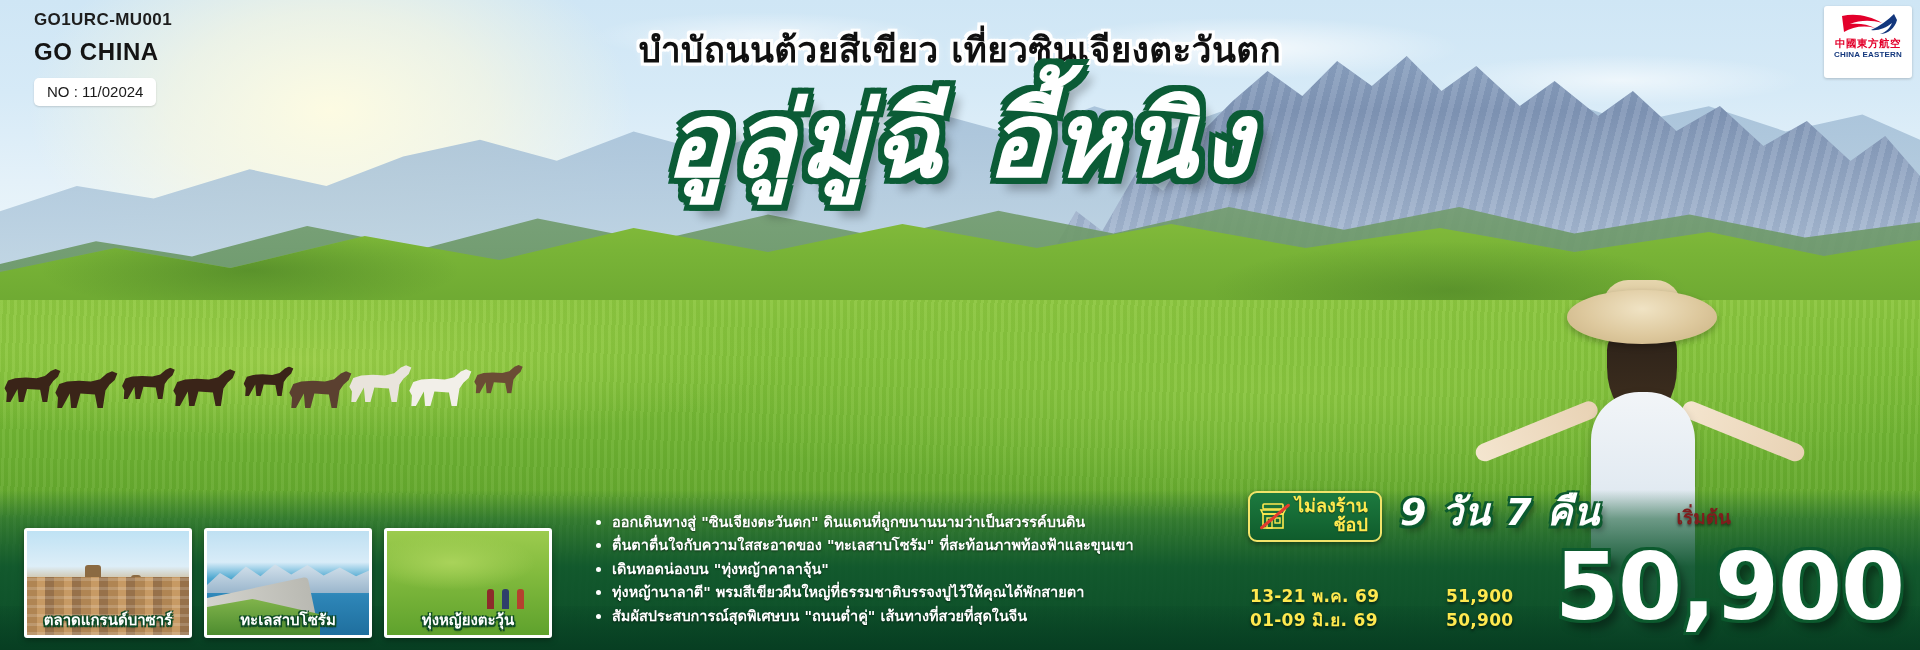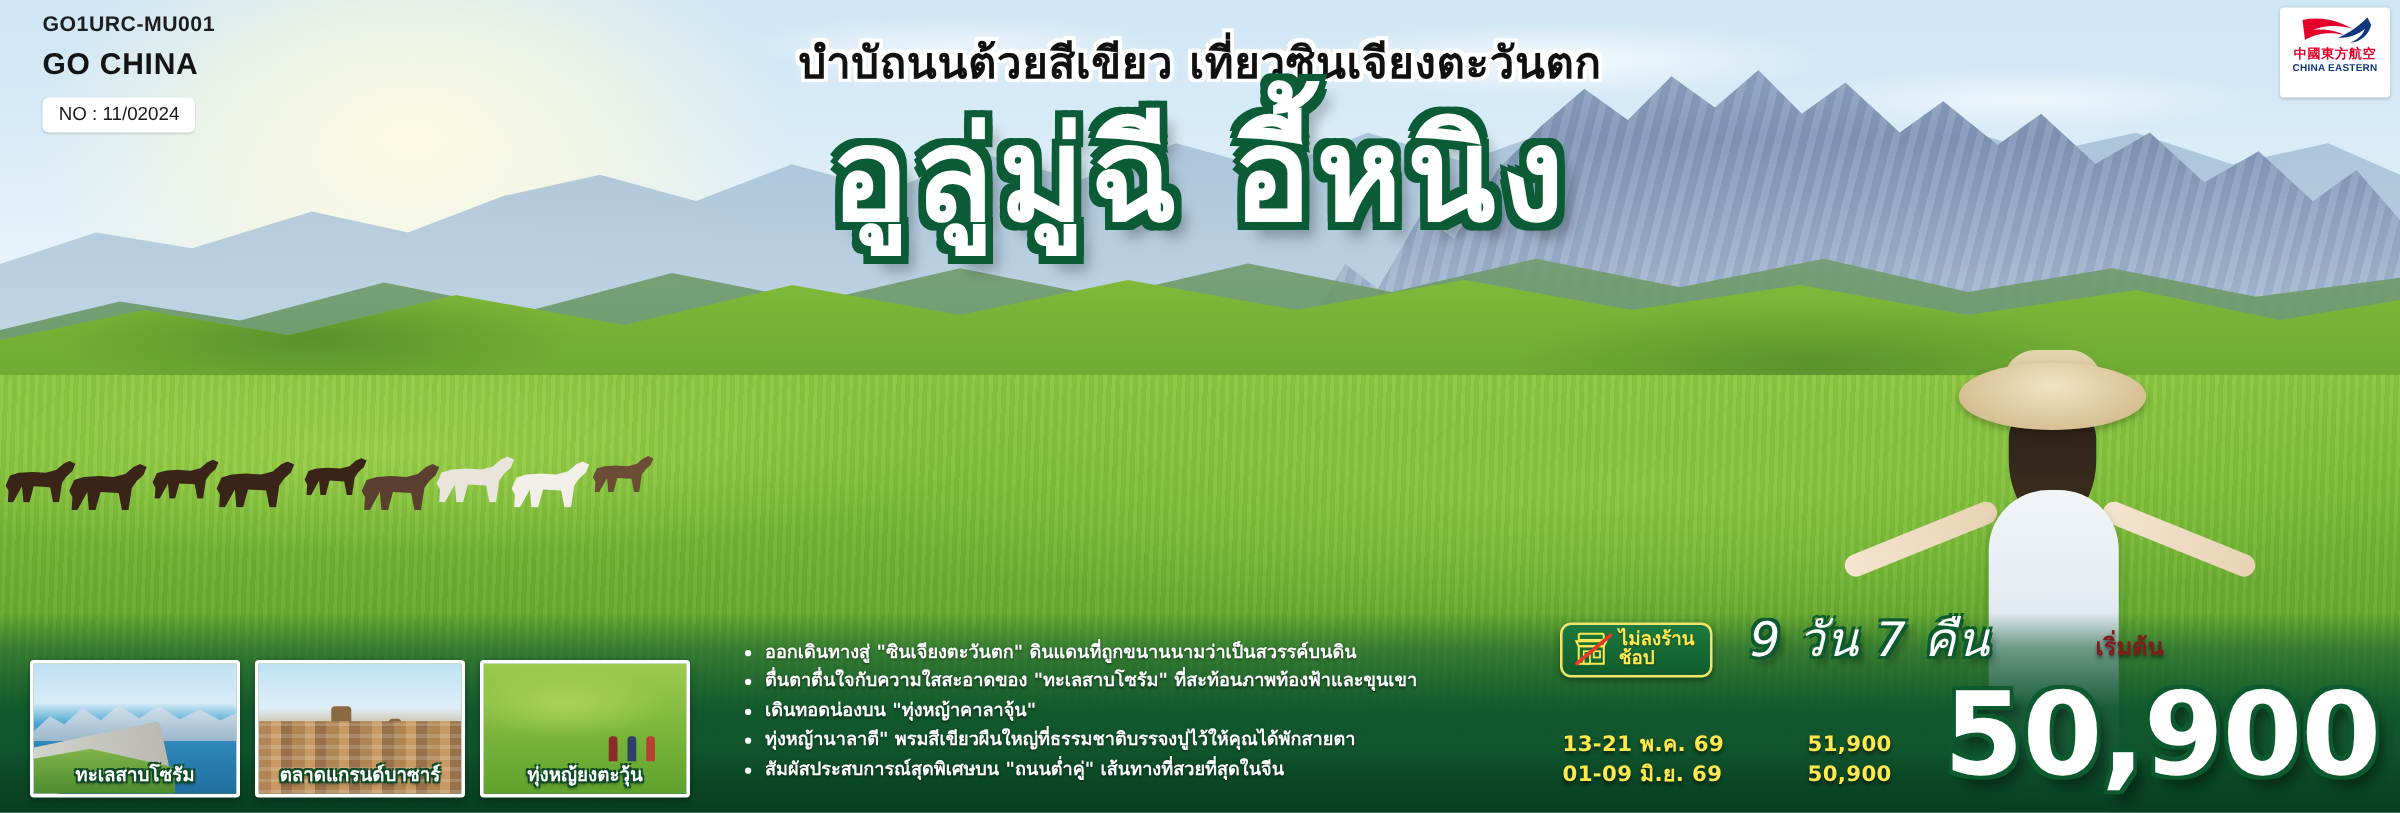--- a/index.html
+++ b/index.html
@@ -180,20 +180,21 @@
     font-family:"DejaVu Sans","Liberation Sans",sans-serif;
     font-size:104px; font-weight:bold;
     color:#ffffff;
     line-height:1.12;
     letter-spacing:4px;
     text-shadow:
       -6px -6px 0 #0b5c36, 6px -6px 0 #0b5c36, -6px 6px 0 #0b5c36, 6px 6px 0 #0b5c36,
       0 -6px 0 #0b5c36, 0 6px 0 #0b5c36, -6px 0 0 #0b5c36, 6px 0 0 #0b5c36,
       -4px -4px 0 #0b5c36, 4px -4px 0 #0b5c36, -4px 4px 0 #0b5c36, 4px 4px 0 #0b5c36,
       10px 12px 10px rgba(0,0,0,.28);
+    font-style: italic;
   }
 
   
   .woman { position:absolute; right:115px; bottom:0; width:330px; height:370px; }
   .w-hat {
     position:absolute; left:92px; top:10px; width:150px; height:54px;
     background:radial-gradient(ellipse at 50% 35%, #f0e3c4 0%, #ddc89d 55%, #c9b182 100%);
     border-radius:50%;
     box-shadow:0 3px 6px rgba(0,0,0,.25);
   }
@@ -317,29 +318,29 @@
     padding:4px 12px 5px 8px;
     box-shadow:0 2px 5px rgba(0,0,0,.4);
   }
   .noshop .shop-icon{ position:relative; width:30px; height:30px; }
   .noshop .shop-icon .slash{
     position:absolute; left:-2px; top:14px; width:38px; height:3px;
     background:#e23b2e; transform:rotate(-40deg); border-radius:2px;
   }
   .noshop .txt{
     font-family:"DejaVu Sans","Liberation Sans",sans-serif;
-    font-size:15px; font-weight:bold; color:#ffe94f; line-height:1.05;
-    text-align:left; text-shadow:0 1px 1px rgba(0,0,0,.5);
+    font-size:18px; font-weight:bold; color:#ffe94f; line-height:1.05;
+    text-align:right; text-shadow:0 1px 1px rgba(0,0,0,.5);
   }
 
   
   .days {
     position:absolute; left:1400px; bottom:108px;
     font-family:"DejaVu Sans","Liberation Sans",sans-serif;
-    font-size:38px; font-weight:normal; font-style:italic; color:#ffffff;
+    font-size:38px; font-weight:bold; font-style:italic; color:#ffffff;
     letter-spacing:1px;
     text-shadow:-2.5px -2.5px 0 #0c5a2e, 2.5px -2.5px 0 #0c5a2e,
                 -2.5px 2.5px 0 #0c5a2e, 2.5px 2.5px 0 #0c5a2e,
                 4px 5px 6px rgba(0,0,0,.4);
   }
 
   
   .departures {
     position:absolute; left:1250px; bottom:18px;
     font-family:"DejaVu Sans","Liberation Sans",sans-serif;
@@ -416,34 +417,34 @@
   </div>
 
   <div class="tagline">บำบัถนนต้วยสีเขียว เที่ยวซินเจียงตะวันตก</div>
   <div class="maintitle">อูลู่มู่ฉี อี้หนิง</div>
 
   <div class="bottom-panel"></div>
   <div class="panel-fade"></div>
 
   <div class="thumbs">
     <div class="thumb">
+      <div class="art-city">
+        <div class="tower" style="left:58px; height:44px;"></div>
+        <div class="tower" style="left:104px; height:34px; width:10px;"></div>
+        <div class="blocks"></div>
+      </div>
+      <div class="cap">ตลาดแกรนด์บาซาร์</div>
+    </div>
+    <div class="thumb">
       <div class="art-lake">
         <div class="mt"></div>
           <div class="road"></div>
           <div class="bank"></div>
       </div>
       <div class="cap">ทะเลสาบโซรัม</div>
-    </div>
-    <div class="thumb">
-      <div class="art-city">
-        <div class="tower" style="left:58px; height:44px;"></div>
-        <div class="tower" style="left:104px; height:34px; width:10px;"></div>
-        <div class="blocks"></div>
-      </div>
-      <div class="cap">ตลาดแกรนด์บาซาร์</div>
     </div>
     <div class="thumb">
       <div class="art-grass">
         <div class="people">
             <i class="p"></i>
             <i class="p b"></i>
             <i class="p c"></i>
           </div>
       </div>
       <div class="cap">ทุ่งหญ้ยงตะวุ้น</div>

